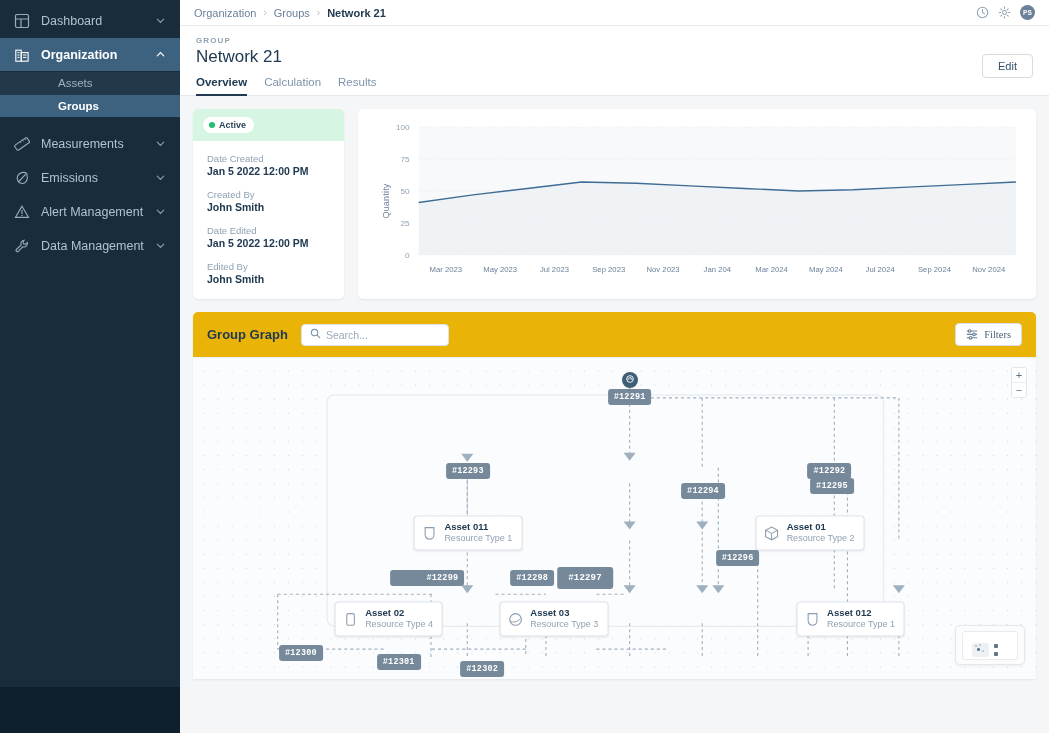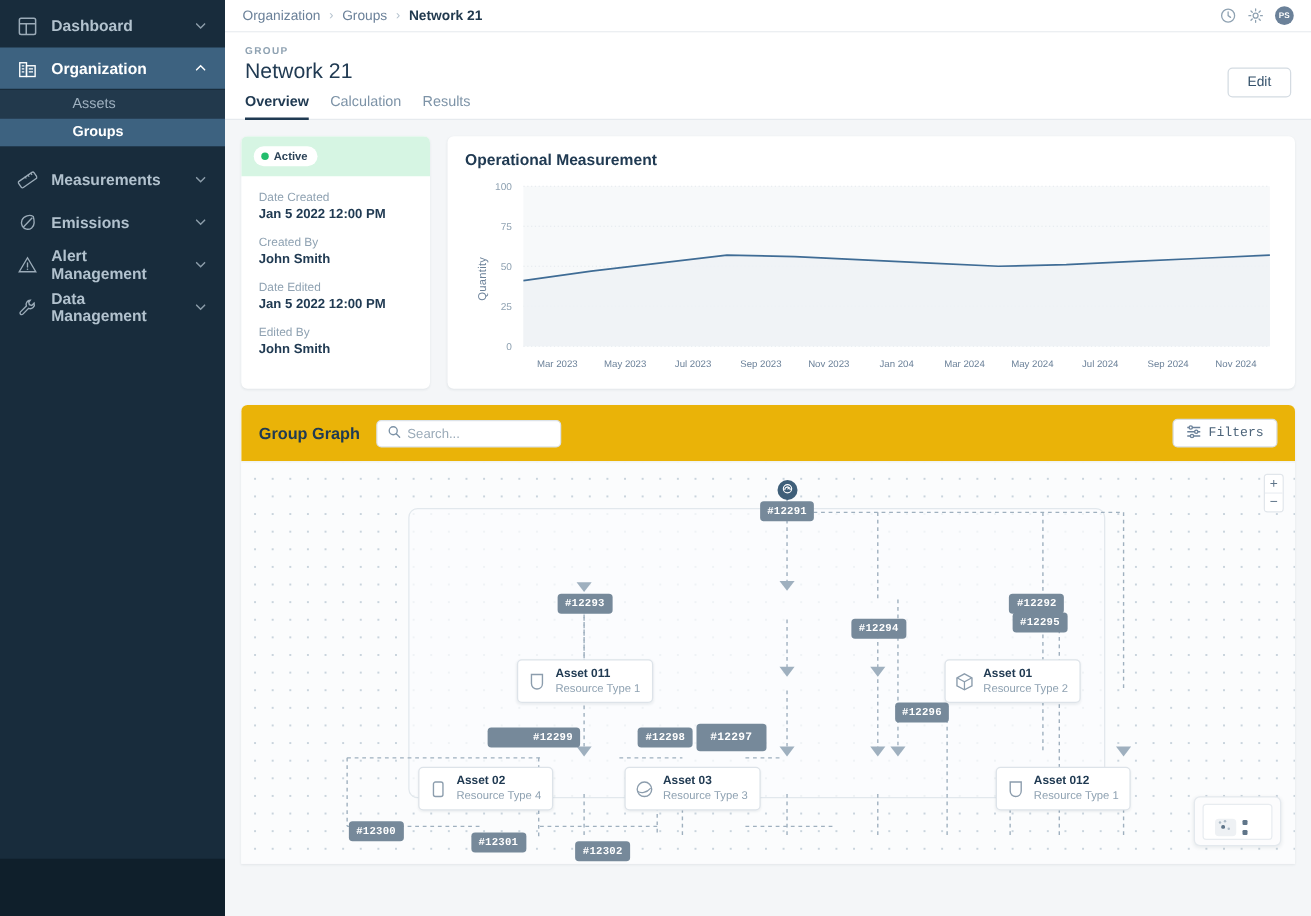--- a/index.html
+++ b/index.html
@@ -26,21 +26,21 @@
   .brand-name{
     font-size:13.5px;letter-spacing:2.6px;color:#ffffff;font-weight:400;
   }
   .nav{padding-top:4px;}
   .nav-item{
     display:flex;align-items:center;gap:11px;
     height:33px;padding:0 14px;margin:0 0 1px 0;
     color:#b2c2ce;font-size:12.5px;cursor:pointer;position:relative;
   }
   .nav-item .ico{width:16px;height:16px;flex:0 0 16px;display:block;opacity:.85;}
-  .nav-item .label{flex:1;font-weight:bold;}
+  .nav-item .label{flex:1;}
   .nav-item .chev{width:11px;height:11px;flex:0 0 11px;opacity:.75;}
   .nav-item.active{background:#3d6280;color:#fff;font-weight:bold;}
   .nav-item.active .ico,.nav-item.active .chev{opacity:1;}
   .subnav{background:#22394c;}
   .sub-item{
     height:22px;display:flex;align-items:center;
     padding:0 14px 0 58px;font-size:11.5px;color:#9fb1c0;cursor:pointer;
     margin-bottom:1px;
   }
   .sub-item.current{background:#3d6280;color:#fff;font-weight:bold;}
@@ -120,21 +120,21 @@
   }
   .search-box svg{width:11px;height:11px;color:#7d93a7;flex:0 0 11px;}
   .search-box input{
     border:0;outline:0;font-size:10.5px;font-family:Liberation Sans, sans-serif;color:#2c4257;
     background:transparent;width:100%;
   }
   .search-box input::placeholder{color:#9aaab8;}
   .filters-btn{
     margin-left:auto;border:1px solid #d8dee5;background:#fff;border-radius:4px;
     height:23px;padding:4px 10px;display:flex;align-items:center;gap:6px;
-    font-size:10.5px;color:#4b6379;cursor:pointer;font-family:Liberation Mono, monospace;
+    font-size:10.5px;color:#4b6379;cursor:pointer;font-family:Liberation Serif, serif;
   }
   .filters-btn svg{width:12px;height:12px;flex:0 0 12px;color:#6b8199;}
 
   .canvas{
     position:relative;height:322px;background-color:#fbfcfd;
     background-image:radial-gradient(#c9d4dd 0.8px, transparent 0.9px);
     background-size:14.1px 14.1px;background-position:4px 6px;
     border-top:1px solid #eef1f4;overflow:hidden;
   }
   .graph-svg{position:absolute;inset:0;width:100%;height:100%;}
@@ -372,21 +372,20 @@
               <div class="fvalue">Jan 5 2022 12:00 PM</div>
             </div>
             <div class="field">
               <div class="flabel">Edited By</div>
               <div class="fvalue">John Smith</div>
             </div>
           </div>
         </section>
 
         <section class="card chartcard">
-          <div class="chart-title">Operational Measurement</div>
           <div class="chart-wrap">
             <div class="ylab">Quantity</div>
             <svg class="chart-svg" id="chart-svg" viewBox="0 0 640 160" preserveAspectRatio="none">
                 <rect x="46" y="6" width="588" height="128" fill="#f7f9fa"></rect>
                 <line x1="46" y1="134" x2="634" y2="134" stroke="#e4e9ed" stroke-width="0.8" stroke-dasharray="1 2"></line>
                 <text x="37" y="137" text-anchor="end" font-size="8" fill="#8fa2b2" font-family="&quot;Liberation Sans&quot;, sans-serif">0</text>
                 <line x1="46" y1="102" x2="634" y2="102" stroke="#e4e9ed" stroke-width="0.8" stroke-dasharray="1 2"></line>
                 <text x="37" y="105" text-anchor="end" font-size="8" fill="#8fa2b2" font-family="&quot;Liberation Sans&quot;, sans-serif">25</text>
                 <line x1="46" y1="70" x2="634" y2="70" stroke="#e4e9ed" stroke-width="0.8" stroke-dasharray="1 2"></line>
                 <text x="37" y="73" text-anchor="end" font-size="8" fill="#8fa2b2" font-family="&quot;Liberation Sans&quot;, sans-serif">50</text>

